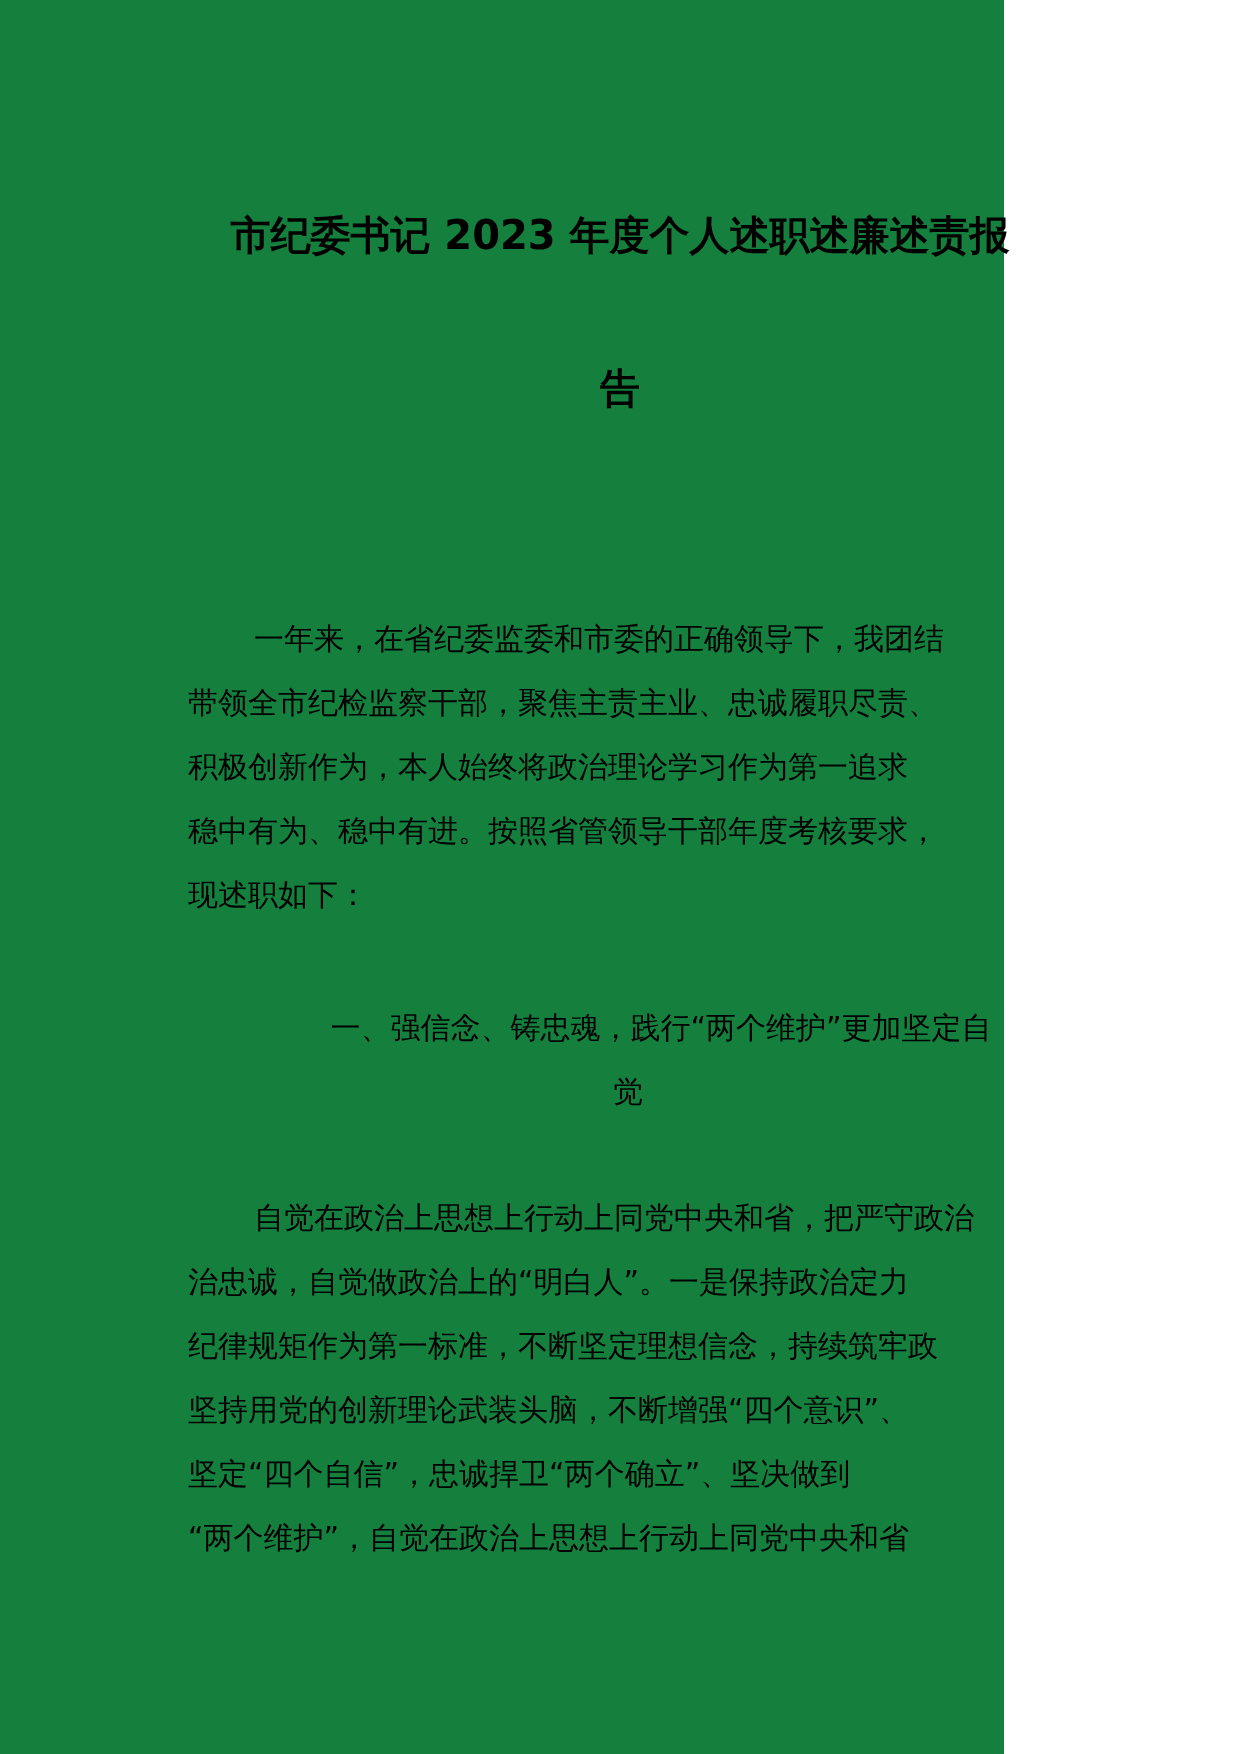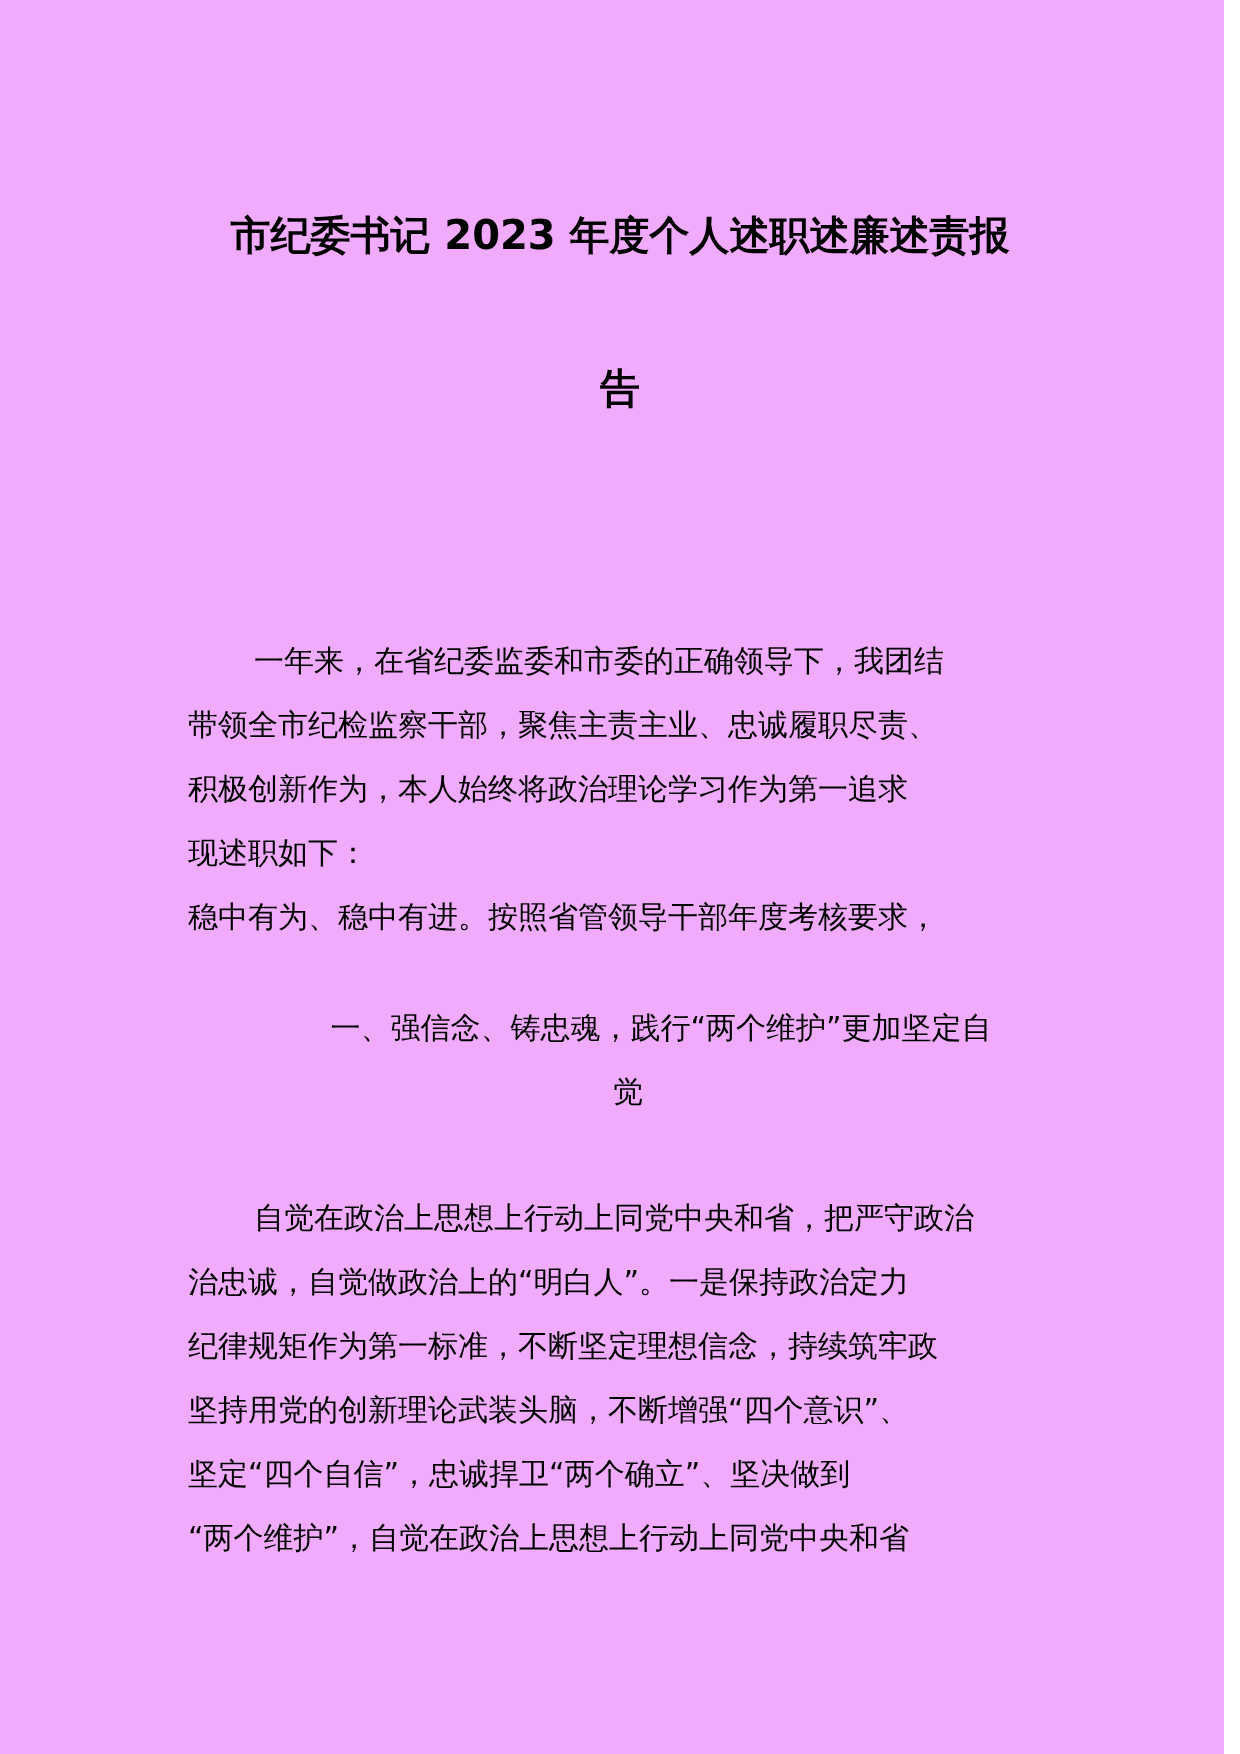--- a/index.html
+++ b/index.html
@@ -11,23 +11,23 @@
       width: 1240px;
       height: 1754px;
       position: relative;
       overflow: hidden;
       font-family: "DejaVu Sans", "Liberation Sans", sans-serif;
       color: #000000;
     }
     .page {
       position: absolute;
       left: 0; top: 0;
-      width: 1224px;
+      width: 1004px;
       height: 1754px;
-      background: #f0abfc;
+      background: #15803d;
     }
     .title-line {
       position: absolute;
       left: 0;
       width: 1240px;
       text-align: center;
       font-weight: bold;
       font-size: 40px;
       line-height: 60px;
       letter-spacing: 0px;
@@ -38,38 +38,38 @@
     .body-text {
       position: absolute;
       left: 188px;
       width: 880px;
       font-size: 30px;
       line-height: 64px;
       white-space: nowrap;
     }
     .line { display: block; height: 64px; }
     .indent { padding-left: 66px; }
-    .p1 { top: 629px; }
+    .p1 { top: 607px; }
     .p2 { top: 996px; text-align: center; }
     .p3 { top: 1186px; }
   </style>
 </head>
 <body>
 
 <div class="page">
 
   <div class="title-line l1">市纪委书记 2023 年度个人述职述廉述责报</div>
   <div class="title-line l2">告</div>
 
   <div class="body-text p1">
     <span class="line indent">一年来，在省纪委监委和市委的正确领导下，我团结</span>
     <span class="line">带领全市纪检监察干部，聚焦主责主业、忠诚履职尽责、</span>
     <span class="line">积极创新作为，本人始终将政治理论学习作为第一追求</span>
+    <span class="line">稳中有为、稳中有进。按照省管领导干部年度考核要求，</span>
     <span class="line">现述职如下：</span>
-    <span class="line">稳中有为、稳中有进。按照省管领导干部年度考核要求，</span>
   </div>
 
   <div class="body-text p2">
     <span class="line indent">一、强信念、铸忠魂，践行“两个维护”更加坚定自</span>
     <span class="line">觉</span>
   </div>
 
   <div class="body-text p3">
     <span class="line indent">自觉在政治上思想上行动上同党中央和省，把严守政治</span>
     <span class="line">治忠诚，自觉做政治上的“明白人”。一是保持政治定力</span>

